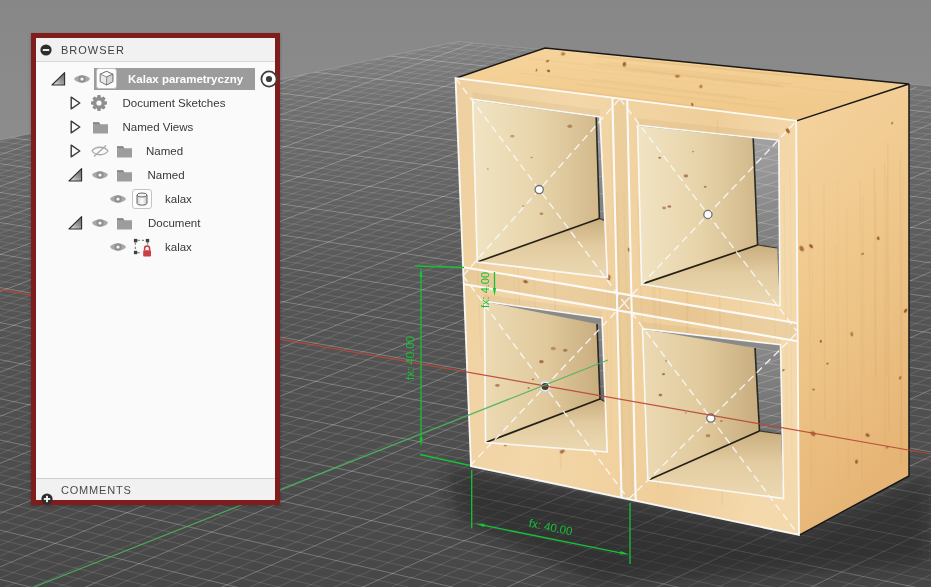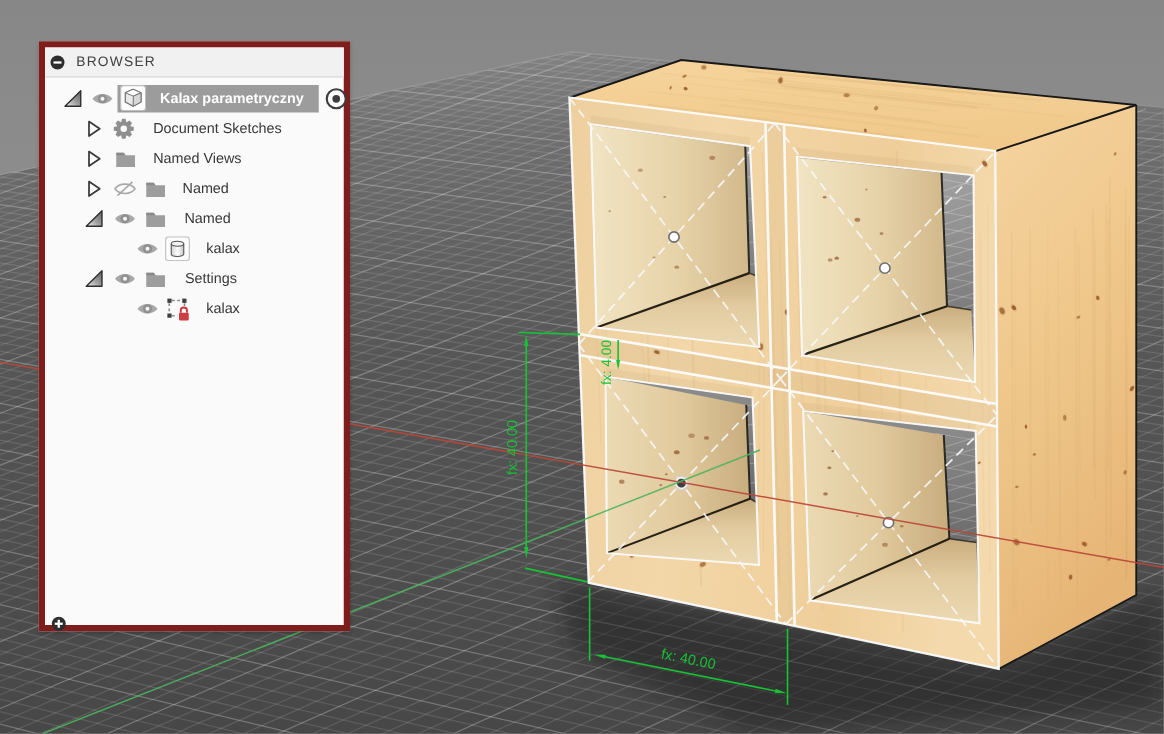--- a/index.html
+++ b/index.html
@@ -748,20 +748,23 @@
 <text transform="translate(550,531) rotate(11.3)" text-anchor="middle" font-size="11.5" fill="#15c335">fx: 40.00</text>
 <text transform="translate(489,290) rotate(-90)" text-anchor="middle" font-size="11" fill="#15c335">fx: 4.00</text>
 <path d="M494.5 272 L494.5 288" stroke="#15c335" stroke-width="1.3" fill="none"></path>
 <polygon points="494.5,296.0 492.9,288.0 496.1,288.0" fill="#15c335"></polygon>
 </svg>
   </div>
 <div id="panel">
  <div id="phead">
       <span>BROWSER</span>
     </div>
+ <div id="pfoot">
+      <span>COMMENTS</span>
+    </div>
  <svg style="position:absolute;left:4px;top:6px" width="12" height="12" viewBox="0 0 12 12">
       <circle cx="6" cy="6" r="5.6" fill="#2d2d2d"></circle>
       <rect x="2.8" y="5.1" width="6.4" height="1.8" fill="#fff"></rect>
     </svg>
     <svg style="position:absolute;left:5px;top:455px" width="12" height="12" viewBox="0 0 12 12">
       <circle cx="6" cy="6" r="5.6" fill="#2d2d2d"></circle>
       <rect x="2.8" y="5.1" width="6.4" height="1.8" fill="#fff"></rect>
       <rect x="5.1" y="2.8" width="1.8" height="6.4" fill="#fff"></rect>
     </svg>
     <div class="hl"></div>
@@ -855,21 +858,21 @@
     </svg>
     <svg style="position:absolute;left:54.5px;top:179px" width="18" height="12" viewBox="0 0 18 12">
       <path d="M1,6 C4.5,1 13.5,1 17,6 C13.5,11 4.5,11 1,6 Z" fill="#a8a8a8"></path>
       <circle cx="9" cy="6" r="3.3" fill="#929292" stroke="#858585" stroke-width="0.5"></circle>
       <circle cx="9" cy="6" r="1.6" fill="#f5f5f5"></circle>
     </svg>
     <svg style="position:absolute;left:80px;top:178px" width="17" height="14" viewBox="0 0 17 14">
       <path d="M1,2.2 h6 l1.4,2 H16 v9.4 H1 Z" fill="#9d9d9d"></path>
       <path d="M1,2.2 h6 l1.4,2 H1 Z" fill="#8a8a8a"></path>
     </svg>
-    <div class="lb " style="left:112px;top:185px">Settings</div>
+    <div class="lb " style="left:112px;top:185px">Document</div>
     <svg style="position:absolute;left:72.5px;top:203px" width="18" height="12" viewBox="0 0 18 12">
       <path d="M1,6 C4.5,1 13.5,1 17,6 C13.5,11 4.5,11 1,6 Z" fill="#a8a8a8"></path>
       <circle cx="9" cy="6" r="3.3" fill="#929292" stroke="#858585" stroke-width="0.5"></circle>
       <circle cx="9" cy="6" r="1.6" fill="#f5f5f5"></circle>
     </svg>
     <svg style="position:absolute;left:97px;top:200px" width="19" height="20" viewBox="0 0 19 20">
       <g stroke="#8a8a8a" stroke-width="1.3" stroke-dasharray="2.2 2">
         <path d="M4.6,2.4 H11.4 M2.4,4.6 V11.4 M4.6,14.6 H9 M14.6,4.6 V9" fill="none"></path>
       </g>
       <rect x="0.9" y="0.9" width="3.4" height="3.4" fill="#3f3f3f"></rect>

